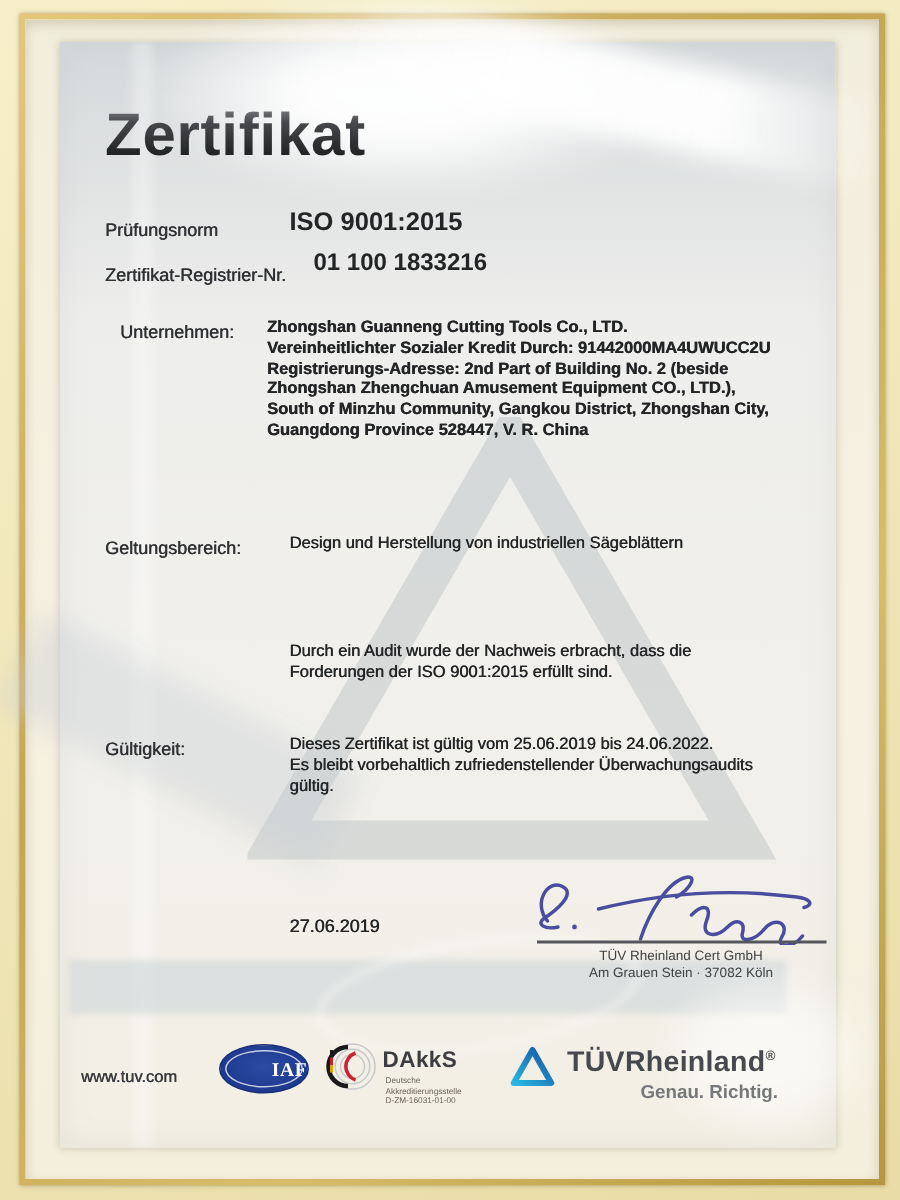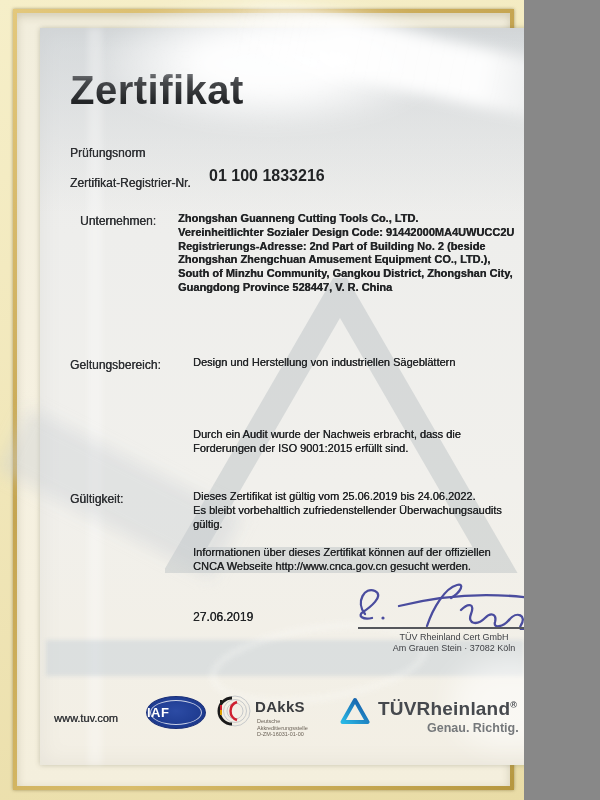--- a/index.html
+++ b/index.html
@@ -1,17 +1,17 @@
 <!DOCTYPE html>
 <html><head>
 <meta charset="utf-8">
 <style>
   html,body{margin:0;padding:0;background:#888;}
   .photo{
-    position:relative;width:524px;height:800px;overflow:hidden;
+    position:relative;width:600px;height:800px;overflow:hidden;
     font-family:"Liberation Sans",sans-serif;
     background:linear-gradient(160deg,#f6efc9 0%,#f1e7ba 45%,#e9dca6 100%);
   }
   .frame-line{
     position:absolute;left:13px;top:9px;right:10px;bottom:10px;
     background:linear-gradient(135deg,#e3c87c,#c5a551 40%,#d8bc6a 70%,#b6973f);
     box-shadow:0 0 3px rgba(90,70,20,.5);
   }
   .mat{
     position:absolute;left:17px;top:13px;right:14px;bottom:14px;
@@ -33,21 +33,21 @@
     position:absolute;left:30px;top:40px;font-size:40px;font-weight:bold;
     color:#393b3e;letter-spacing:.5px;
     background:linear-gradient(180deg,#8e9094 0%,#47494c 30%,#232527 75%);
     -webkit-background-clip:text;background-clip:text;-webkit-text-fill-color:transparent;
   }
   .sig-line{position:absolute;left:318px;top:599px;width:193px;height:1.5px;background:#55575c;}
   .small-center{position:absolute;left:308px;width:212px;text-align:center;font-size:9px;color:#3f4145;line-height:11px;}
   .iaf{
     position:absolute;left:106px;top:668px;width:58px;height:31px;border-radius:50%;
     background:radial-gradient(ellipse at 50% 45%,#2c4ba4 0%,#1d3a8e 70%,#162f7a 100%);
-    border:1.5px solid #1a2f78;display:flex;align-items:center;justify-content:flex-start;
+    border:1.5px solid #1a2f78;display:flex;align-items:center;justify-content:flex-end;font-family:Liberation Serif, serif;
   }
   .iaf::before{content:"";position:absolute;inset:3px;border-radius:50%;border:1px solid rgba(255,255,255,.75);}
   .iaf-txt{color:#fff;font-weight:bold;font-size:13px;letter-spacing:.5px;}
   .dakks{position:absolute;left:177px;top:666px;width:120px;height:60px;}
   .dakks-name{position:absolute;left:38px;top:4px;font-size:15px;font-weight:bold;color:#3b3d40;letter-spacing:.3px;}
   .dakks-sub{position:absolute;left:40px;top:24px;font-size:5.5px;line-height:6.5px;color:#6b6257;}
   .tuv-brand{position:absolute;left:338px;top:670px;font-size:19px;font-weight:bold;color:#46494e;letter-spacing:.2px;}
   .tuv-reg{font-size:9px;vertical-align:super;}
   .tuv-tag{position:absolute;left:339px;top:693px;font-size:12.5px;font-weight:bold;color:#75787b;margin-left:48px;}
   .website{position:absolute;left:14px;top:684px;font-size:11px;color:#36383b;text-shadow:.3px 0 0 currentColor;}
@@ -70,28 +70,29 @@
     <div class="ov" style="left:190px;top:5px;width:360px;height:58px;transform:rotate(12deg);background:linear-gradient(90deg,rgba(255,255,255,0),rgba(255,255,255,.9) 30%,rgba(255,255,255,.95) 70%,rgba(255,255,255,0));filter:blur(7px);"></div>
     <div class="ov" style="left:48px;top:0;width:14px;height:737px;background:rgba(255,255,255,.3);filter:blur(3px);"></div>
     <div class="ov" style="left:-40px;top:430px;width:240px;height:70px;transform:rotate(27deg);background:rgba(200,206,211,.38);filter:blur(8px);"></div>
     <div class="ov" style="left:6px;top:612px;width:478px;height:36px;background:rgba(193,204,213,.45);filter:blur(2px);"></div>
     <div class="ov" style="left:170px;top:598px;width:210px;height:66px;border-radius:50%;border:4px solid rgba(252,252,250,.55);transform:rotate(-8deg);filter:blur(3px);"></div>
     <div class="ov" style="left:410px;top:630px;width:120px;height:90px;border-radius:50%;background:rgba(255,255,255,.55);filter:blur(14px);"></div>
 
     <div class="title">Zertifikat</div>
 
     <div class="lbl" style="left:30px;top:118px;">Prüfungsnorm</div>
+    <div class="abs bold" style="left:153px;top:110px;font-size:17px;color:#222426;">ISO 9001:2015</div>
 
     <div class="lbl" style="left:30px;top:148px;">Zertifikat-Registrier-Nr.</div>
     <div class="abs bold" style="left:153px;top:139px;font-size:16px;color:#222426;margin-left:16px;">01 100 1833216</div>
 
     <div class="lbl" style="left:40px;top:186px;">Unternehmen:</div>
     <div class="abs body-txt bold" style="left:138px;top:184px;width:345px;">
       <div>Zhongshan Guanneng Cutting Tools Co., LTD.</div>
-      <div>Vereinheitlichter Sozialer Design Code: 91442000MA4UWUCC2U</div>
+      <div>Vereinheitlichter Sozialer Kredit Durch: 91442000MA4UWUCC2U</div>
       <div>Registrierungs-Adresse: 2nd Part of Building No. 2 (beside</div>
       <div>Zhongshan Zhengchuan Amusement Equipment CO., LTD.),</div>
       <div>South of Minzhu Community, Gangkou District, Zhongshan City,</div>
       <div>Guangdong Province 528447, V. R. China</div>
     </div>
 
     <div class="lbl" style="left:30px;top:330px;">Geltungsbereich:</div>
     <div class="abs body-txt" style="left:153px;top:328px;width:345px;">Design und Herstellung von industriellen Sägeblättern</div>
 
     <div class="abs body-txt" style="left:153px;top:400px;width:345px;">
@@ -99,24 +100,20 @@
       <div>Forderungen der ISO 9001:2015 erfüllt sind.</div>
     </div>
 
     <div class="lbl" style="left:30px;top:464px;">Gültigkeit:</div>
     <div class="abs body-txt" style="left:153px;top:462px;width:360px;">
       <div>Dieses Zertifikat ist gültig vom 25.06.2019 bis 24.06.2022.</div>
       <div>Es bleibt vorbehaltlich zufriedenstellender Überwachungsaudits</div>
       <div>gültig.</div>
     </div>
 
-    <div class="abs body-txt" style="left:153px;top:518px;width:360px;">
-      <div>Informationen über dieses Zertifikat können auf der offiziellen</div>
-      <div>CNCA Webseite http://www.cnca.gov.cn gesucht werden.</div>
-    </div>
 
     <div class="abs" style="left:153px;top:582px;font-size:12px;color:#232527;text-shadow:.3px 0 0 currentColor;">27.06.2019</div>
 
     <svg class="abs" style="left:295px;top:550px;" width="240" height="52" viewBox="0 0 240 52">
       <g fill="none" stroke="#3c3f98" stroke-width="2.3" stroke-linecap="round" opacity="0.92">
         <path d="M30 36 C20 24 30 8 40 13 C50 18 34 30 28 34 C22 38 28 42 37 40"></path>
         <circle cx="48" cy="40" r="1.6" fill="#3c3f98" stroke="none"></circle>
         <path d="M92 48 C98 30 110 10 122 7 C130 5 126 14 116 20"></path>
         <path d="M64 28 C104 18 150 14 196 20 C205 21 208 25 201 27"></path>
         <path d="M126 32 C134 24 140 26 136 36 C132 46 142 48 150 40 C156 34 162 36 160 44 C158 51 168 49 174 42"></path>

